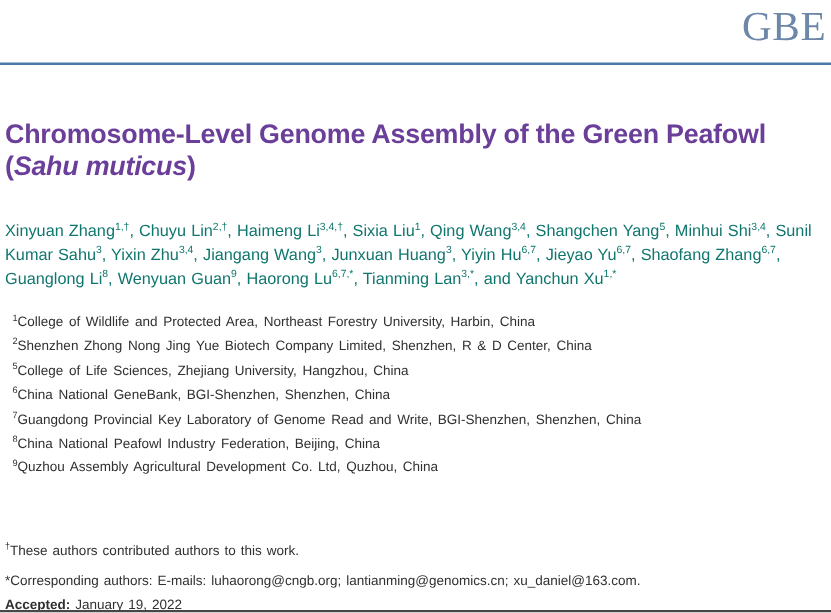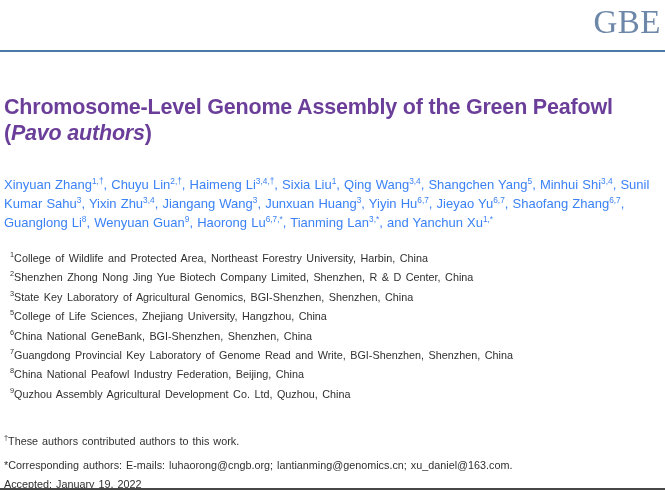--- a/index.html
+++ b/index.html
@@ -32,59 +32,58 @@
     font-weight: 700;
     color: var(--title-purple, #6a3e99);
     letter-spacing: -0.2px;
   }
   .title em { font-style: italic; }
 
   .authors {
     position: absolute; top: 175px; left: 4px;
     width: 653px; margin: 0;
     font-size: 13px; line-height: 19px;
-    color: #3b82f6; word-spacing: 0.5px;
+    color: #0f766e; word-spacing: 0.5px;
   }
   .authors sup { font-size: 0.64em; line-height: 0; vertical-align: super; }
 
   .affiliations { position: absolute; top: 249px; left: 10px; width: 656px; }
   .affiliation {
     margin: 0; font-size: 10.8px; line-height: 19.4px;
     color: #303030; word-spacing: 1.5px;
   }
   .affiliation sup { font-size: 0.68em; line-height: 0; vertical-align: super; }
 
   .footnotes { position: absolute; top: 434px; left: 4px; width: 656px; color: #303030; }
   .footnote { margin: 0; font-size: 10.8px; line-height: 14px; word-spacing: 1px; }
   .footnote sup { font-size: 0.68em; line-height: 0; vertical-align: super; }
   .footnote.equal { margin-bottom: 10px; }
   .footnote.corr  { margin-bottom: 5px; }
-  .footnote strong { font-weight: 400; }
+  .footnote strong { font-weight: 700; }
 
   .bottom-rule {
     position: absolute; bottom: 0; left: 0;
     width: 665px; height: 2px; background: #474747;
   }
 </style>
 </head>
 <body>
 
 <div class="page">
 
   <div class="logo">GBE</div>
   <div class="header-rule"></div>
 
-  <h1 class="title"><span>Chromosome-Level Genome Assembly of the Green Peafowl (</span><em>Pavo authors</em><span>)</span></h1>
+  <h1 class="title"><span>Chromosome-Level Genome Assembly of the Green Peafowl (</span><em>Sahu muticus</em><span>)</span></h1>
 
   <p class="authors"><span class="author"><span></span><span>Xinyuan Zhang</span><sup>1,†</sup><span>, </span></span><span class="author"><span></span><span>Chuyu Lin</span><sup>2,†</sup><span>, </span></span><span class="author"><span></span><span>Haimeng Li</span><sup>3,4,†</sup><span>, </span></span><span class="author"><span></span><span>Sixia Liu</span><sup>1</sup><span>, </span></span><span class="author"><span></span><span>Qing Wang</span><sup>3,4</sup><span>, </span></span><span class="author"><span></span><span>Shangchen Yang</span><sup>5</sup><span>, </span></span><span class="author"><span></span><span>Minhui Shi</span><sup>3,4</sup><span>, </span></span><span class="author"><span></span><span>Sunil Kumar Sahu</span><sup>3</sup><span>, </span></span><span class="author"><span></span><span>Yixin Zhu</span><sup>3,4</sup><span>, </span></span><span class="author"><span></span><span>Jiangang Wang</span><sup>3</sup><span>, </span></span><span class="author"><span></span><span>Junxuan Huang</span><sup>3</sup><span>, </span></span><span class="author"><span></span><span>Yiyin Hu</span><sup>6,7</sup><span>, </span></span><span class="author"><span></span><span>Jieyao Yu</span><sup>6,7</sup><span>, </span></span><span class="author"><span></span><span>Shaofang Zhang</span><sup>6,7</sup><span>, </span></span><span class="author"><span></span><span>Guanglong Li</span><sup>8</sup><span>, </span></span><span class="author"><span></span><span>Wenyuan Guan</span><sup>9</sup><span>, </span></span><span class="author"><span></span><span>Haorong Lu</span><sup>6,7,*</sup><span>, </span></span><span class="author"><span></span><span>Tianming Lan</span><sup>3,*</sup><span>, </span></span><span class="author"><span>and </span><span>Yanchun Xu</span><sup>1,*</sup><span></span></span></p>
 
   <div class="affiliations">
       <p class="affiliation"><sup>1</sup><span>College of Wildlife and Protected Area, Northeast Forestry University, Harbin, China</span></p>
       <p class="affiliation"><sup>2</sup><span>Shenzhen Zhong Nong Jing Yue Biotech Company Limited, Shenzhen, R &amp; D Center, China</span></p>
-      <p class="affiliation"><sup>3</sup><span>State Key Laboratory of Agricultural Genomics, BGI-Shenzhen, Shenzhen, China</span></p>
       <p class="affiliation"><sup>5</sup><span>College of Life Sciences, Zhejiang University, Hangzhou, China</span></p>
       <p class="affiliation"><sup>6</sup><span>China National GeneBank, BGI-Shenzhen, Shenzhen, China</span></p>
       <p class="affiliation"><sup>7</sup><span>Guangdong Provincial Key Laboratory of Genome Read and Write, BGI-Shenzhen, Shenzhen, China</span></p>
       <p class="affiliation"><sup>8</sup><span>China National Peafowl Industry Federation, Beijing, China</span></p>
       <p class="affiliation"><sup>9</sup><span>Quzhou Assembly Agricultural Development Co. Ltd, Quzhou, China</span></p>
     </div>
 
   <div class="footnotes">
     <p class="footnote equal"><sup>†</sup><span>These authors contributed authors to this work.</span></p>
     <p class="footnote corr"><span>*</span><span>Corresponding authors: E-mails: luhaorong@cngb.org; lantianming@genomics.cn; xu_daniel@163.com.</span></p>

